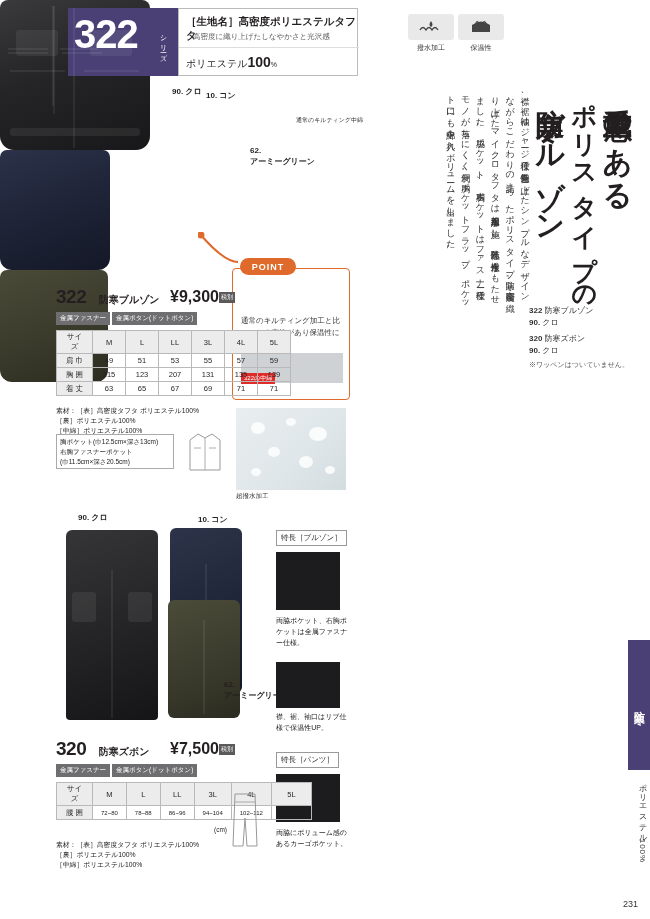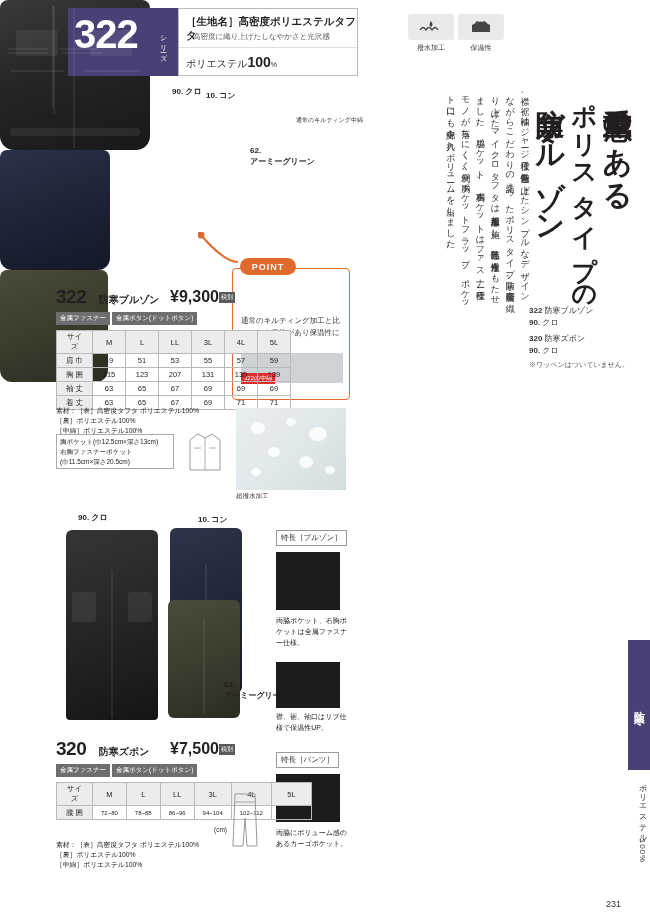--- a/index.html
+++ b/index.html
@@ -153,21 +153,21 @@
   .rtab {
     position:absolute; right:0; top:640px; width:22px; height:130px;
     background:#4a4076; color:#fff;
     writing-mode:vertical-rl; font-size:11px; font-weight:bold;
     display:flex; align-items:center; justify-content:center; letter-spacing:3px;
   }
   .rvert {
     position:absolute; right:3px; top:778px;
     writing-mode:vertical-rl; font-size:8px; letter-spacing:1px; color:#333;
   }
-  .pgnum { position:absolute; right:29px; bottom:10px; font-size:9px; color:#333; }
+  .pgnum { position:absolute; right:12px; bottom:10px; font-size:9px; color:#333; }
 </style>
 </head>
 <body>
 
 <div class="page">
 
   <div class="hdr-badge">
     <div class="num">322</div>
     <div class="series">シリーズ</div>
   </div>
@@ -295,29 +295,20 @@
       <td>59</td>
     </tr>
     <tr>
       <td class="rh">胸 囲</td>
       <td>215</td>
       <td>123</td>
       <td>207</td>
       <td>131</td>
       <td>135</td>
       <td>139</td>
-    </tr>
-    <tr>
-      <td class="rh">袖 丈</td>
-      <td>63</td>
-      <td>65</td>
-      <td>67</td>
-      <td>69</td>
-      <td>69</td>
-      <td>69</td>
     </tr>
     <tr>
       <td class="rh">着 丈</td>
       <td>63</td>
       <td>65</td>
       <td>67</td>
       <td>69</td>
       <td>71</td>
       <td>71</td>
     </tr>

